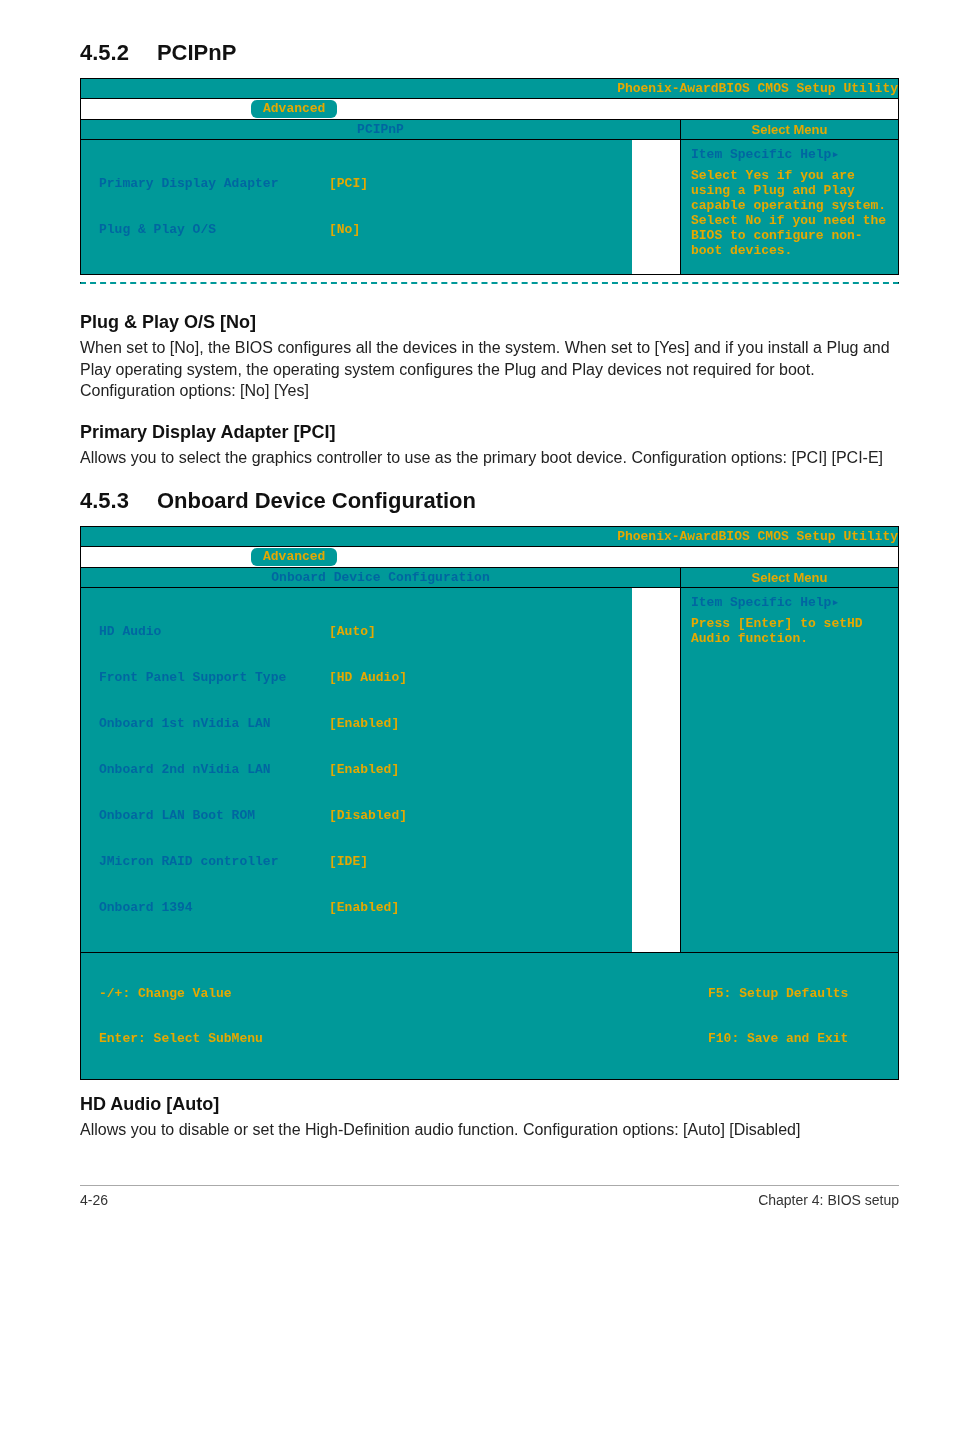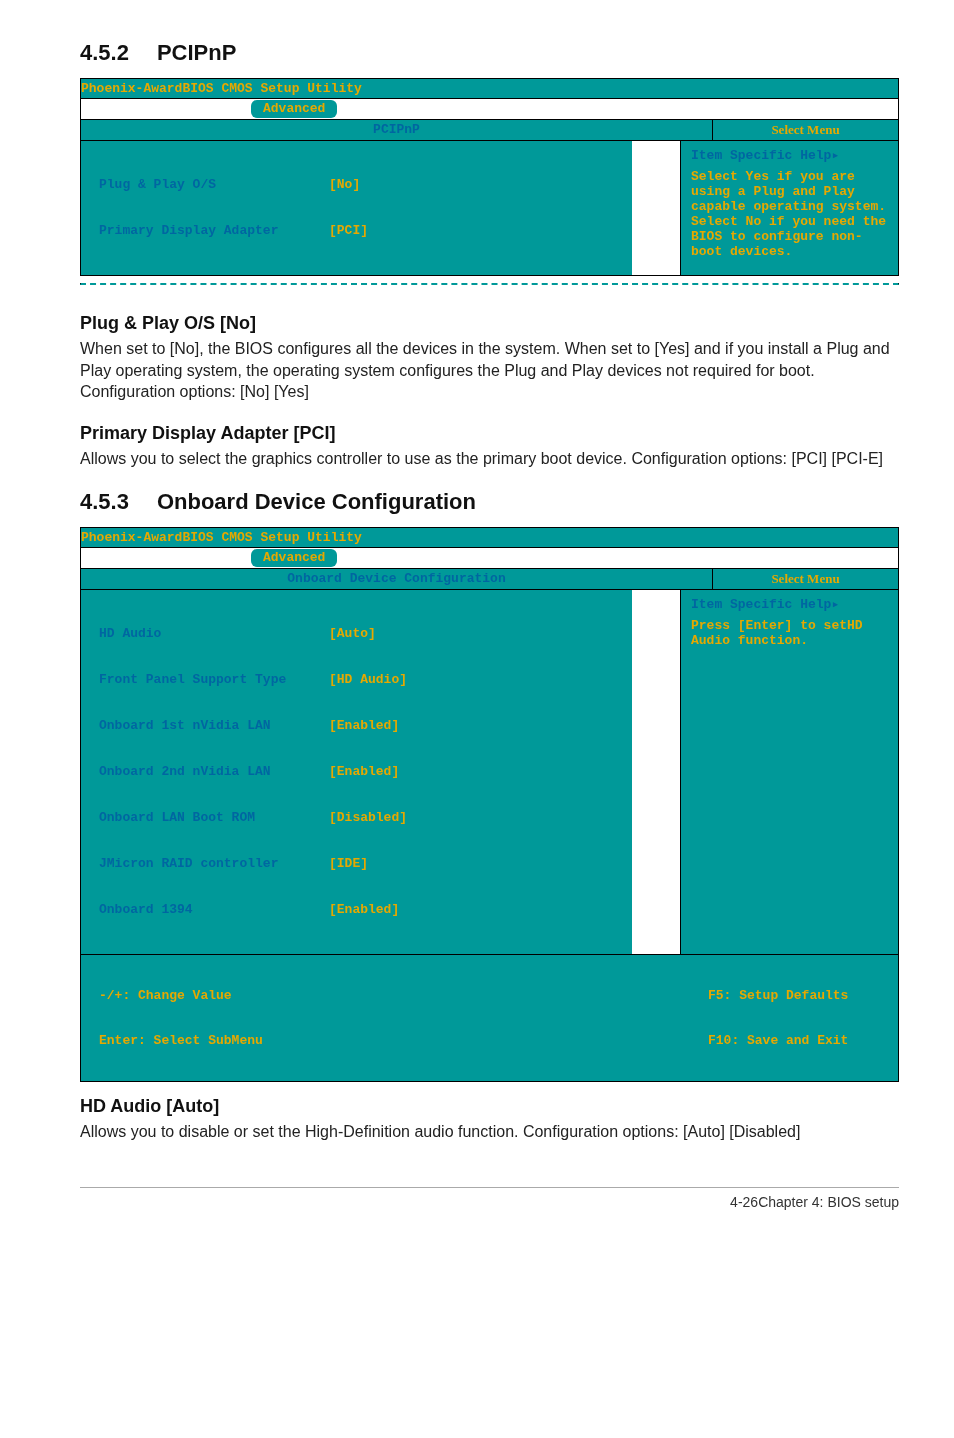--- a/index.html
+++ b/index.html
@@ -23,21 +23,21 @@
     border: 1px solid #000;
     background: #fff;
     margin-bottom: 8px;
   }
   .bios-title {
     background: #009999;
     color: #e6a800;
     font-family: "Courier New", monospace;
     font-weight: bold;
     font-size: 13px;
-    text-align: left;
+    text-align: right;
     padding: 2px 0;
     border-bottom: 1px solid #000;
   }
   .bios-tabrow {
     background: #fff;
     padding: 0 0 0 170px;
     position: relative;
     height: 20px;
   }
   .bios-tab {
@@ -58,23 +58,23 @@
     flex: 1;
     text-align: center;
     font-family: "Courier New", monospace;
     font-weight: bold;
     font-size: 13px;
     color: #0066a1;
     background: #009999;
     padding: 2px 0;
   }
   .bios-header-right {
-    width: 186px;
+    width: 218px;
     text-align: center;
-    font-family: Liberation Serif, serif;
+    font-family: Liberation Sans, sans-serif;
     font-weight: bold;
     font-size: 13px;
     color: #e6a800;
     background: #009999;
     border-left: 1px solid #000;
     padding: 2px 0;
   }
   .bios-body {
     display: flex;
     border-top: 1px solid #000;
@@ -137,21 +137,21 @@
   }
   .first-gap { margin-top: 0; }
   p.body {
     font-size: 16px;
     line-height: 1.35;
     color: #222;
     margin-bottom: 20px;
   }
   .page-footer {
     display: flex;
-    justify-content: flex-end;
+    justify-content: space-between;
     font-size: 14px;
     color: #333;
     border-top: 1px solid #aaa;
     padding-top: 6px;
     margin-top: 44px;
   }
   .big-body .bios-body-left { min-height: 220px; }
 </style>
 </head>
 <body>
@@ -164,22 +164,22 @@
   <div class="bios-title">Phoenix-AwardBIOS CMOS Setup Utility</div>
   <div class="bios-tabrow">
     <span class="bios-tab">Advanced</span>
   </div>
   <div class="bios-header">
     <div class="bios-header-left">PCIPnP</div>
     <div class="bios-header-right">Select Menu</div>
   </div>
   <div class="bios-body">
     <div class="bios-body-left">
+      <div class="bios-row"><span class="lbl">Primary Display Adapter</span><span class="val">[PCI]</span></div>
       <div class="bios-row"><span class="lbl">Plug &amp; Play O/S</span><span class="val">[No]</span></div>
-      <div class="bios-row"><span class="lbl">Primary Display Adapter</span><span class="val">[PCI]</span></div>
     </div>
     <div class="bios-body-right">
       <div><span class="ish-title">Item Specific Help</span><span class="ish-caret">▸</span></div>
       <div style="height:6px"></div>
       <div>Select Yes if you are using a Plug and Play capable operating system. Select No if you need the BIOS to configure non-boot devices.</div>
     </div>
   </div>
 </div>
 <div class="dashed-bottom"></div>
 

